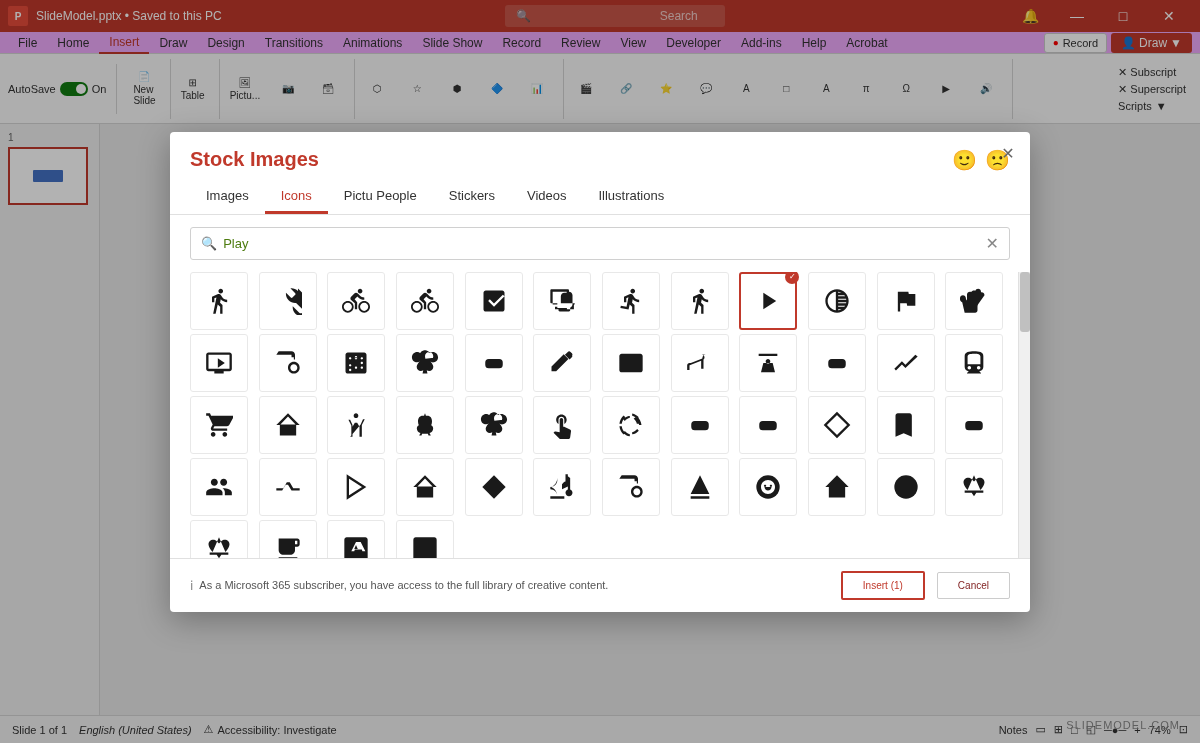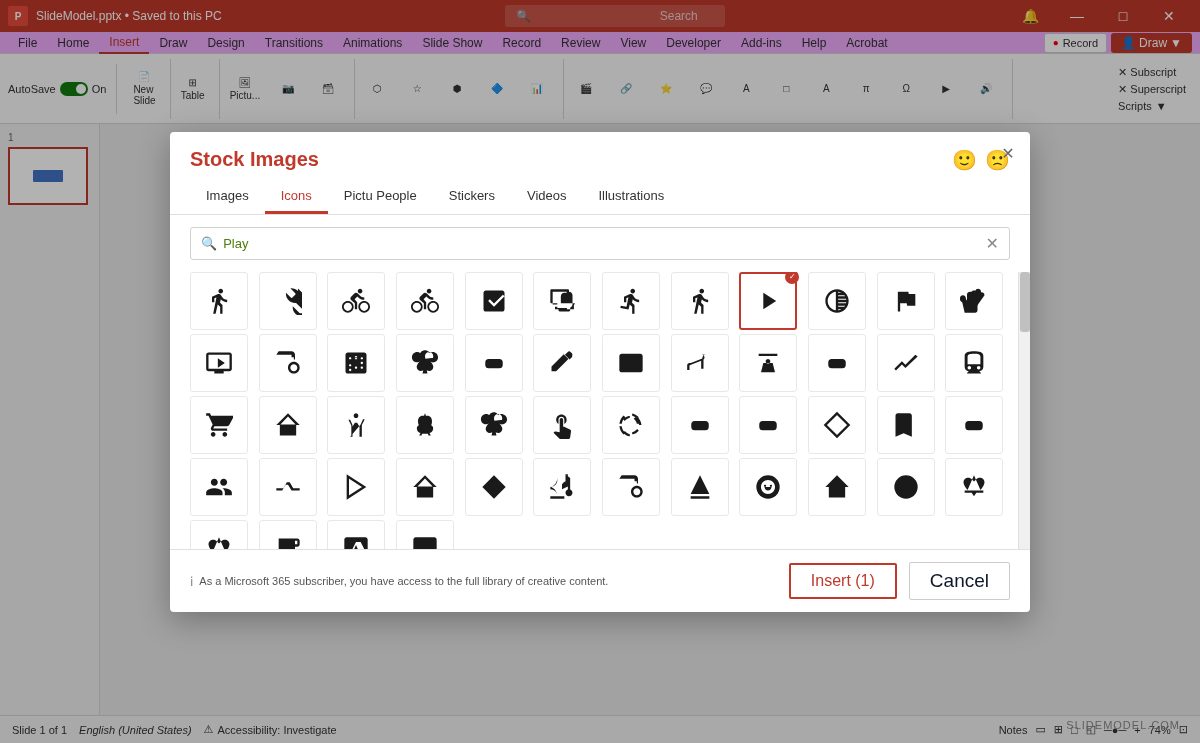--- a/index.html
+++ b/index.html
@@ -57,22 +57,22 @@
 
     .dialog-grid-container { flex: 1; overflow-y: auto; padding: 0 20px; }
     .icon-grid { display: grid; grid-template-columns: repeat(12, 1fr); gap: 4px; }
     .icon-cell { width: 58px; height: 58px; border: 1px solid #e8e8e8; border-radius: 3px; display: flex; align-items: center; justify-content: center; cursor: pointer; font-size: 22px; position: relative; background: white; }
     .icon-cell.selected { border-color: #C0392B; border-width: 2px; }
     .icon-cell .check-badge { position: absolute; top: -4px; right: -4px; width: 14px; height: 14px; background: #C0392B; border-radius: 50%; display: flex; align-items: center; justify-content: center; }
     .icon-cell .check-badge span { color: white; font-size: 8px; }
 
     .dialog-footer { padding: 12px 20px; border-top: 1px solid #e0e0e0; display: flex; align-items: center; gap: 12px; }
     .footer-info { font-size: 11px; color: #555; display: flex; align-items: center; gap: 6px; flex: 1; }
-    .insert-btn { background: white; border: 2px solid #C0392B; color: #C0392B; padding: 7px 20px; font-size: 16px; font-weight: 500; cursor: pointer; border-radius: 2px; }
-    .cancel-btn { background: white; border: 1px solid #ccc; color: #0f172a; padding: 7px 20px; font-size: 19px; cursor: pointer; border-radius: 2px; }
+    .insert-btn { background: white; border: 2px solid #C0392B; color: #C0392B; padding: 7px 20px; font-size: 10px; font-weight: 500; cursor: pointer; border-radius: 2px; }
+    .cancel-btn { background: white; border: 1px solid #ccc; color: #7f1d1d; padding: 7px 20px; font-size: 10px; cursor: pointer; border-radius: 2px; }
 
     .slidemodel-watermark { position: absolute; bottom: 12px; right: 20px; font-size: 11px; color: #888; letter-spacing: 1px; }
 
     
     .ri { font-size: 16px; display: flex; flex-direction: column; align-items: center; gap: 2px; cursor: pointer; padding: 3px 6px; border-radius: 3px; min-width: 36px; }
     .ri span { font-size: 10px; color: #333; }
     .ri-icon { font-size: 18px; }
     .ri-large { font-size: 28px; display: flex; flex-direction: column; align-items: center; gap: 2px; cursor: pointer; padding: 2px 6px; border-radius: 3px; }
     .ri-large span { font-size: 10px; color: #333; }
 

